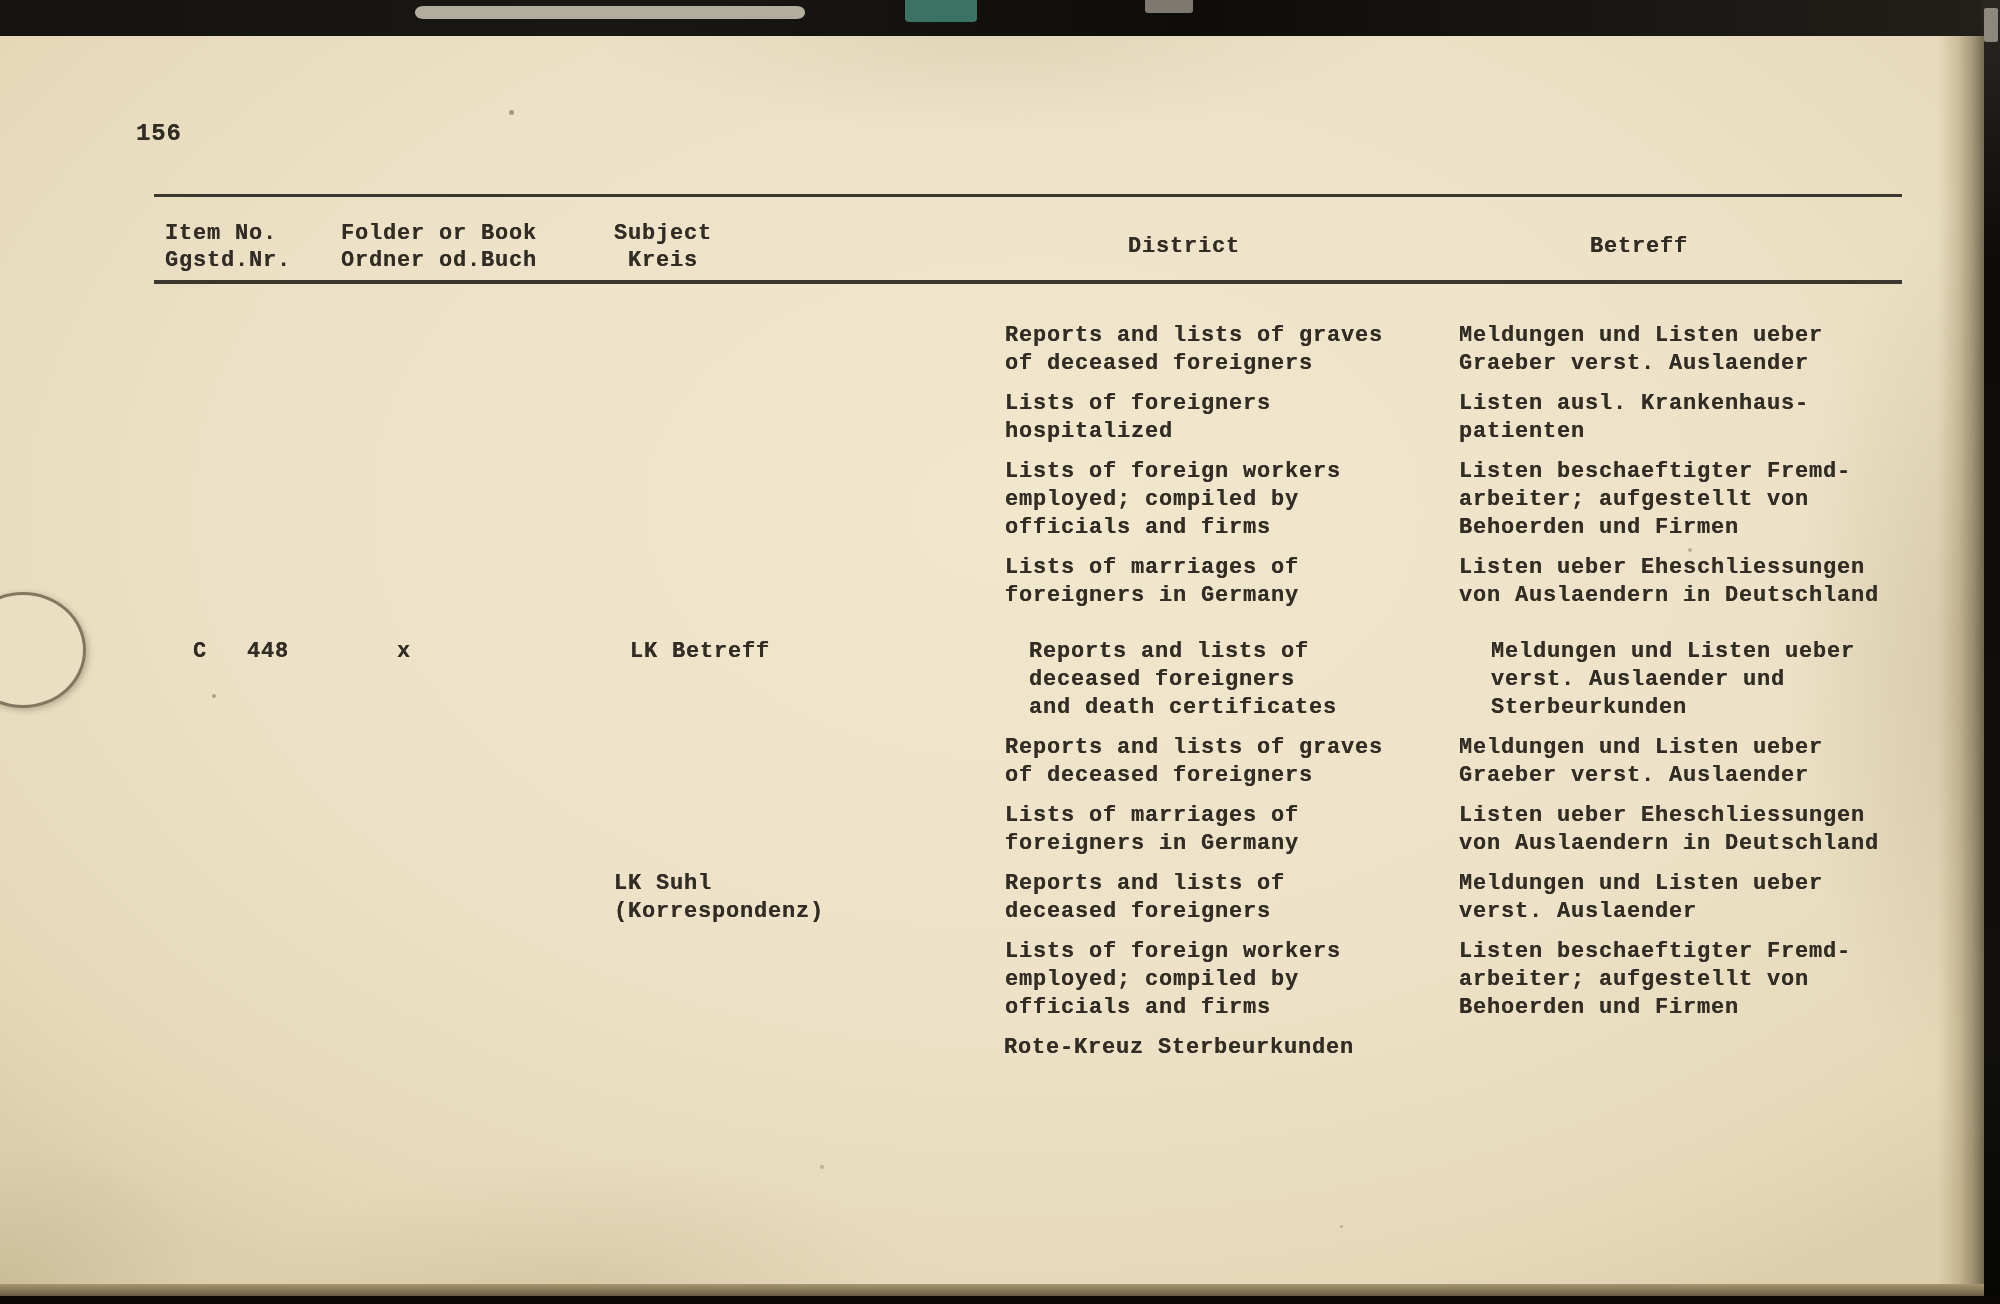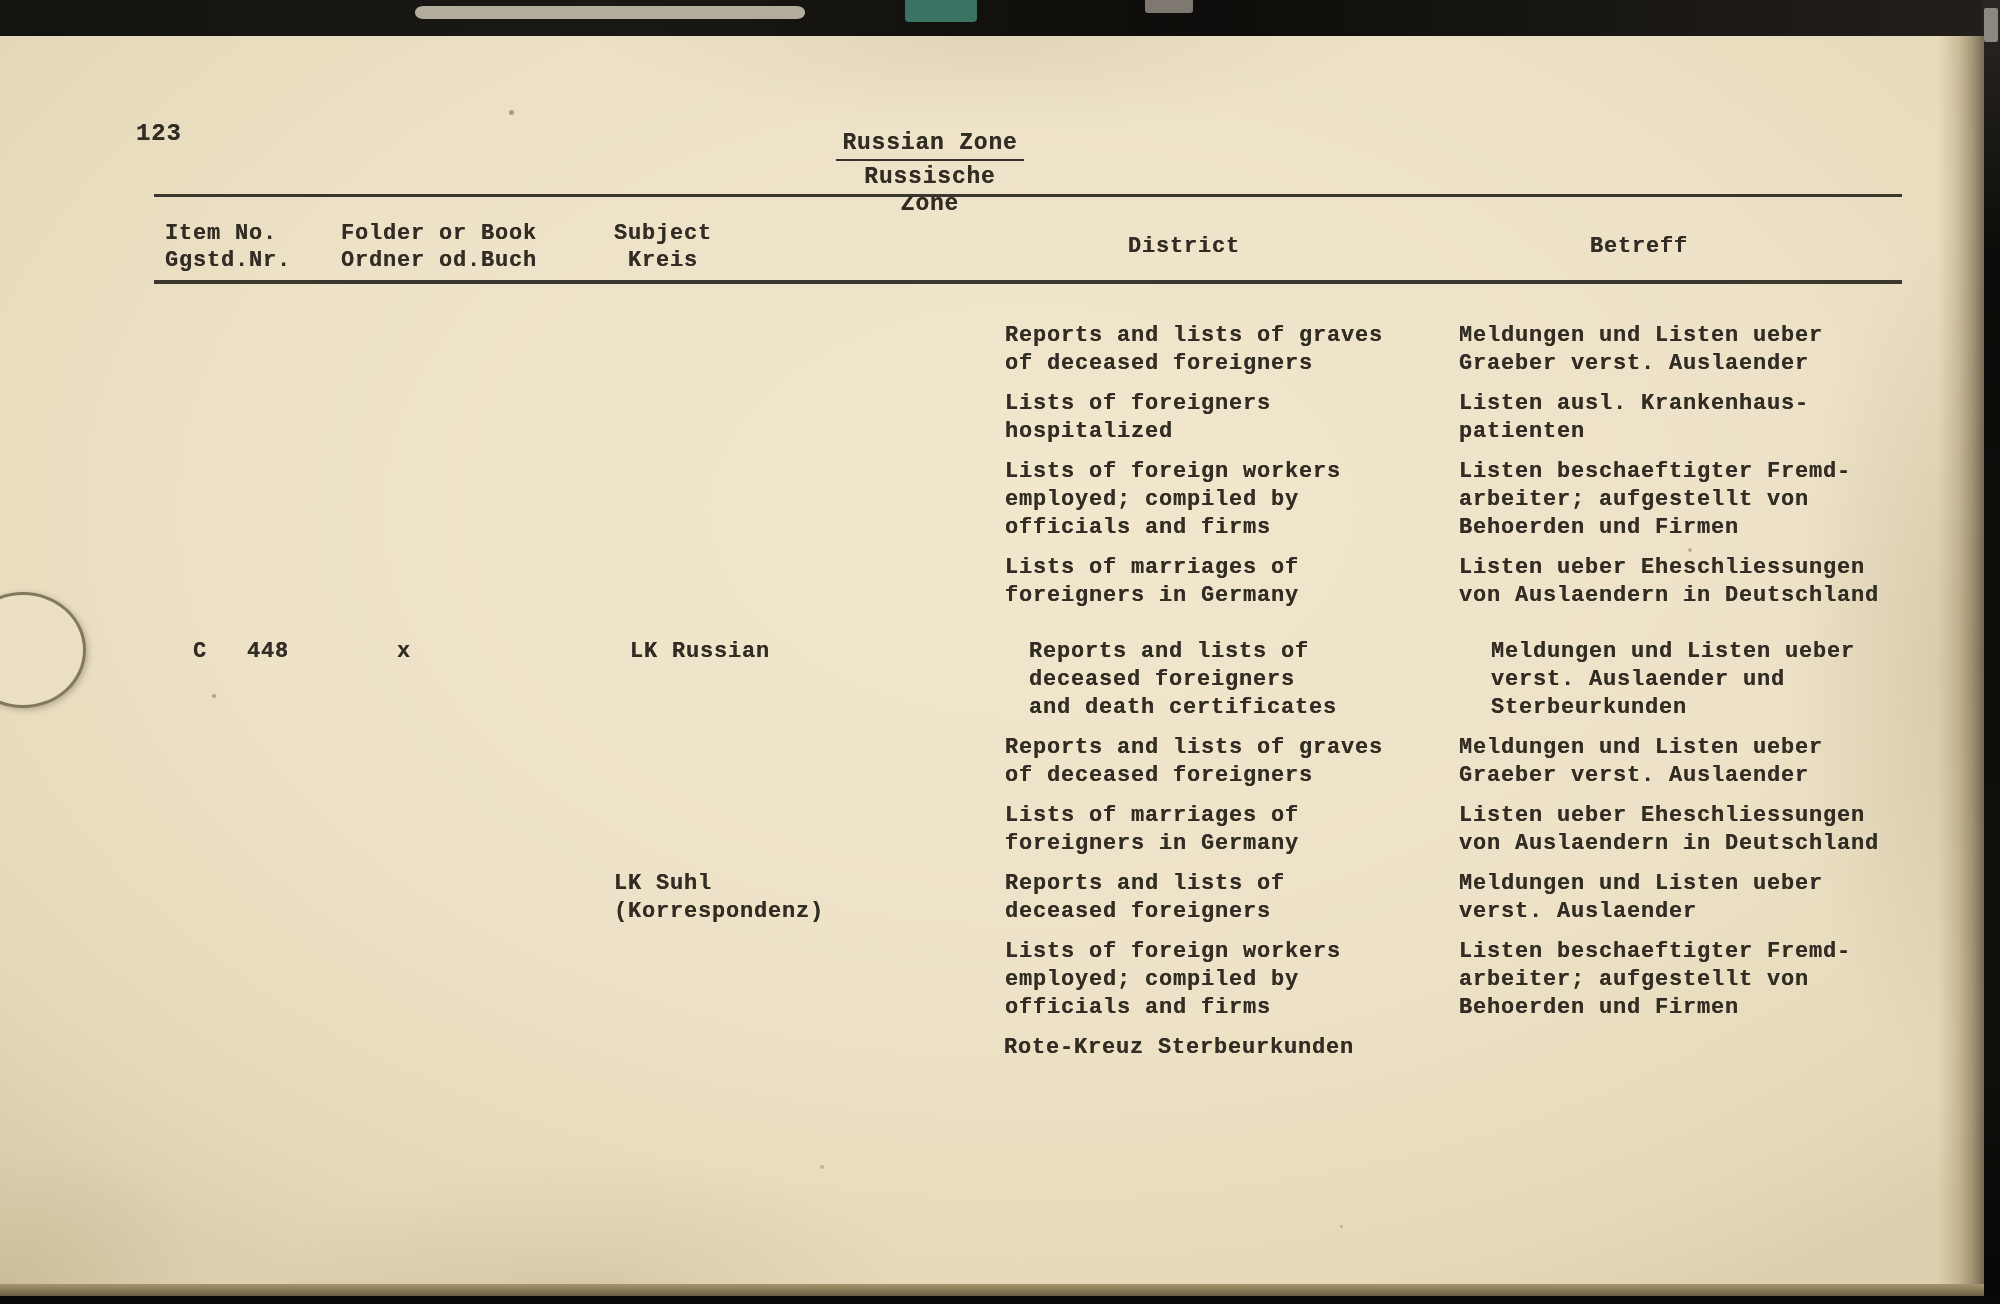--- a/index.html
+++ b/index.html
@@ -82,26 +82,22 @@
   <div class="top-paper-sliver"></div>
   <div class="tape-teal"></div>
   <div class="tape-gray"></div>
 </div>
 <div class="right-bar">
   <div class="right-tab"></div>
 </div>
 
 <div class="paper ink">
 
-  <div class="page-number">123</div>
-
-  <div class="title-block">
-    <span class="title-en">Russian Zone</span>
-    <div class="title-de">Russische Zone</div>
-  </div>
+  <div class="page-number">156</div>
+
 
   <div class="rule rule-top"></div>
 
   <div class="hdr-row">
     <div class="hdr-item">Item No.
 Ggstd.Nr.</div>
     <div class="hdr-folder">Folder or Book
 Ordner od.Buch</div>
     <div class="hdr-district">Subject
  Kreis</div>
@@ -151,21 +147,21 @@
       <div class="cell col-district"></div>
       <div class="cell col-subject">Lists of marriages of
 foreigners in Germany</div>
       <div class="cell col-betreff">Listen ueber Eheschliessungen
 von Auslaendern in Deutschland</div>
     </div>
 
     <div class="row group-start">
       <div class="cell col-item"><span class="it-letter">C</span><span class="it-num">448</span></div>
       <div class="cell col-folder">x</div>
-      <div class="cell col-district">LK Russian</div>
+      <div class="cell col-district">LK Betreff</div>
       <div class="cell col-subject">Reports and lists of
 deceased foreigners
 and death certificates</div>
       <div class="cell col-betreff">Meldungen und Listen ueber
 verst. Auslaender und
 Sterbeurkunden</div>
     </div>
 
     <div class="row">
       <div class="cell col-item"><span class="it-letter"></span><span class="it-num"></span></div>

